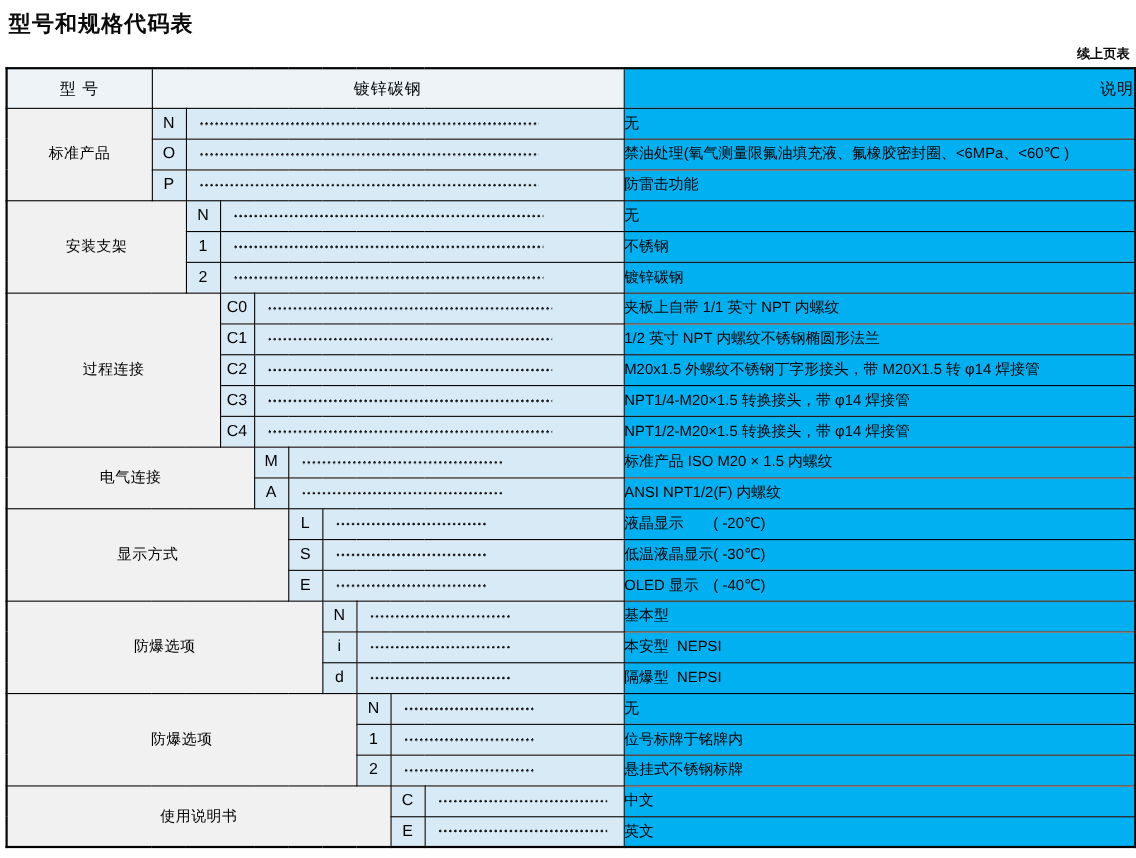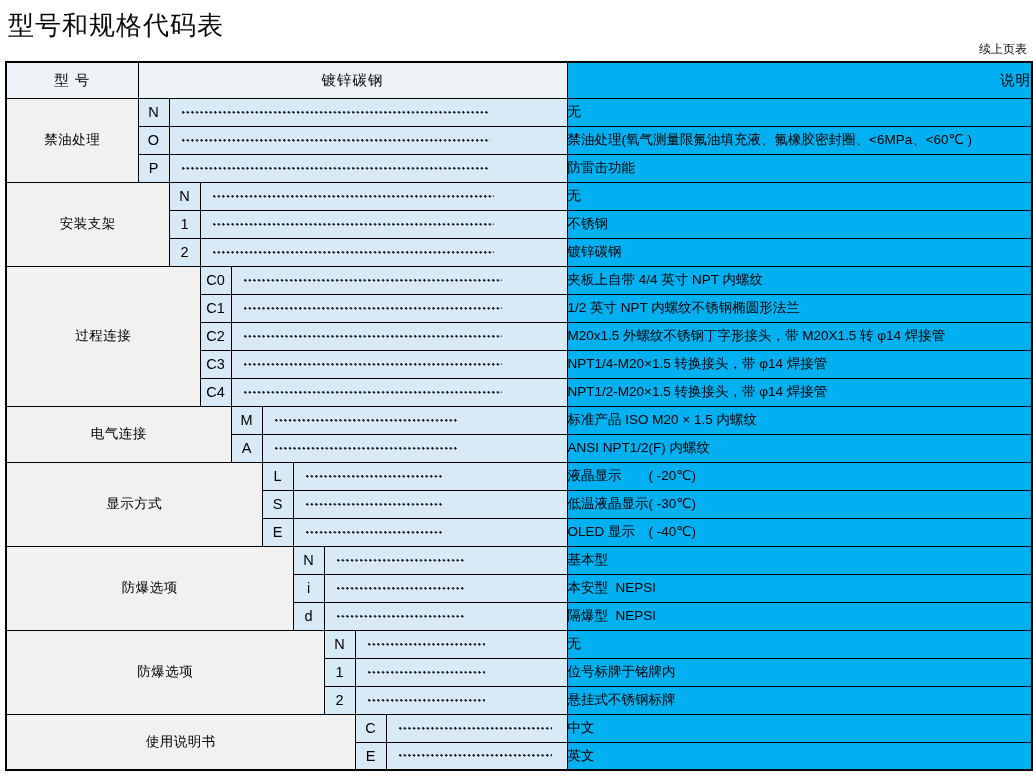--- a/index.html
+++ b/index.html
@@ -13,31 +13,31 @@
     position: relative;
     width: 1033px;
     height: 780px;
     background: #ffffff;
     overflow: hidden;
   }
   #doc-title {
     position: absolute;
     left: 8px;
     top: 8px;
-    font-size: 26px;
-    font-weight: normal;
+    font-size: 20px;
+    font-weight: bold;
     letter-spacing: 1px;
     color: #0a0a0a;
   }
   #continued-note {
     position: absolute;
     right: 6px;
     top: 41px;
     font-size: 12px;
-    font-weight: normal;
+    font-weight: bold;
     color: #0a0a0a;
   }
   table#spec-table {
     position: absolute;
     left: 5px;
     top: 61px;
     width: 1026px;
     border-collapse: collapse;
     table-layout: fixed;
     border: 2px solid #000000;
@@ -117,21 +117,21 @@
       <col style="width:181px">
       <col style="width:465px">
     </colgroup>
     <tbody>
       <tr class="hdr">
         <th class="h-left" colspan="1">型 号</th>
         <th class="h-left" colspan="9">镀锌碳钢</th>
         <th class="h-desc" colspan="1">说明</th>
       </tr>
     <tr>
-          <td class="cat" colspan="1" rowspan="3">禁油处理</td>
+          <td class="cat" colspan="1" rowspan="3">标准产品</td>
           <td class="code">N</td>
           <td class="dotscell" colspan="8">
             <div class="leader" style="width: 308px;"></div>
           </td>
           <td class="desc">无</td>
         </tr>
         <tr>
           <td class="code">O</td>
           <td class="dotscell" colspan="8">
             <div class="leader" style="width: 308px;"></div>
@@ -166,21 +166,21 @@
             <div class="leader" style="width: 281px;"></div>
           </td>
           <td class="desc">镀锌碳钢</td>
         </tr>
         <tr>
           <td class="cat" colspan="3" rowspan="5">过程连接</td>
           <td class="code">C0</td>
           <td class="dotscell" colspan="6">
             <div class="leader" style="width: 258px;"></div>
           </td>
-          <td class="desc">夹板上自带 4/4 英寸 NPT 内螺纹</td>
+          <td class="desc">夹板上自带 1/1 英寸 NPT 内螺纹</td>
         </tr>
         <tr>
           <td class="code">C1</td>
           <td class="dotscell" colspan="6">
             <div class="leader" style="width: 258px;"></div>
           </td>
           <td class="desc">1/2 英寸 NPT 内螺纹不锈钢椭圆形法兰</td>
         </tr>
         <tr>
           <td class="code">C2</td>

